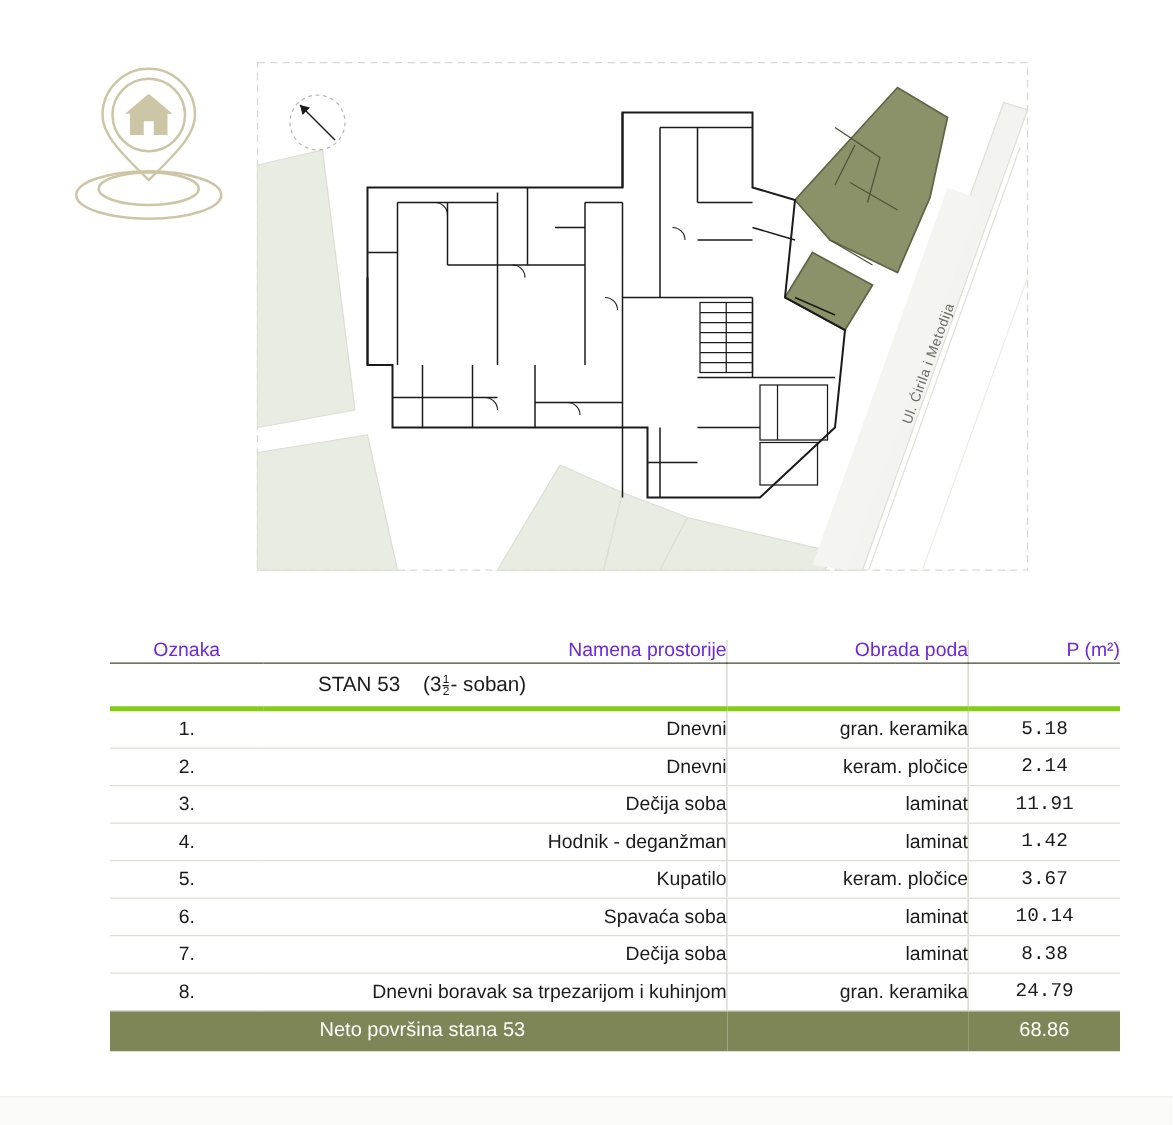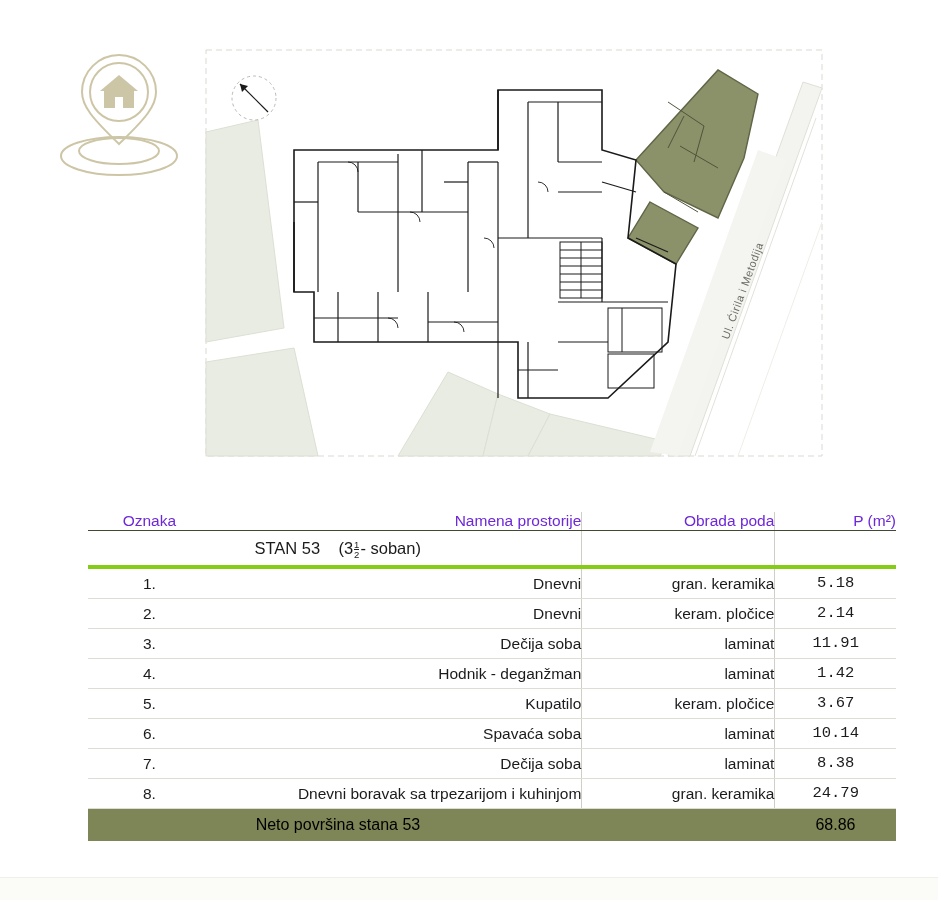--- a/index.html
+++ b/index.html
@@ -94,21 +94,21 @@
     font-size: 9.5px;
     line-height: 1;
     text-align: center;
     margin: 0 1px;
   }
   .frac .num { display: block; }
   .frac .den { display: block; border-top: 1px solid #1b1b1b; }
 
   tr.total td {
     background: #7e8556;
-    color: #000000;
+    color: #ffffff;
     height: 32px;
     line-height: 32px;
     font-size: 16px;
   }
   tr.total td.c-oznaka { text-align: left; padding-left: 6px; }
   tr.total td.c-p { text-align: center; }
 
   
   .page-edge {
     position: absolute;

